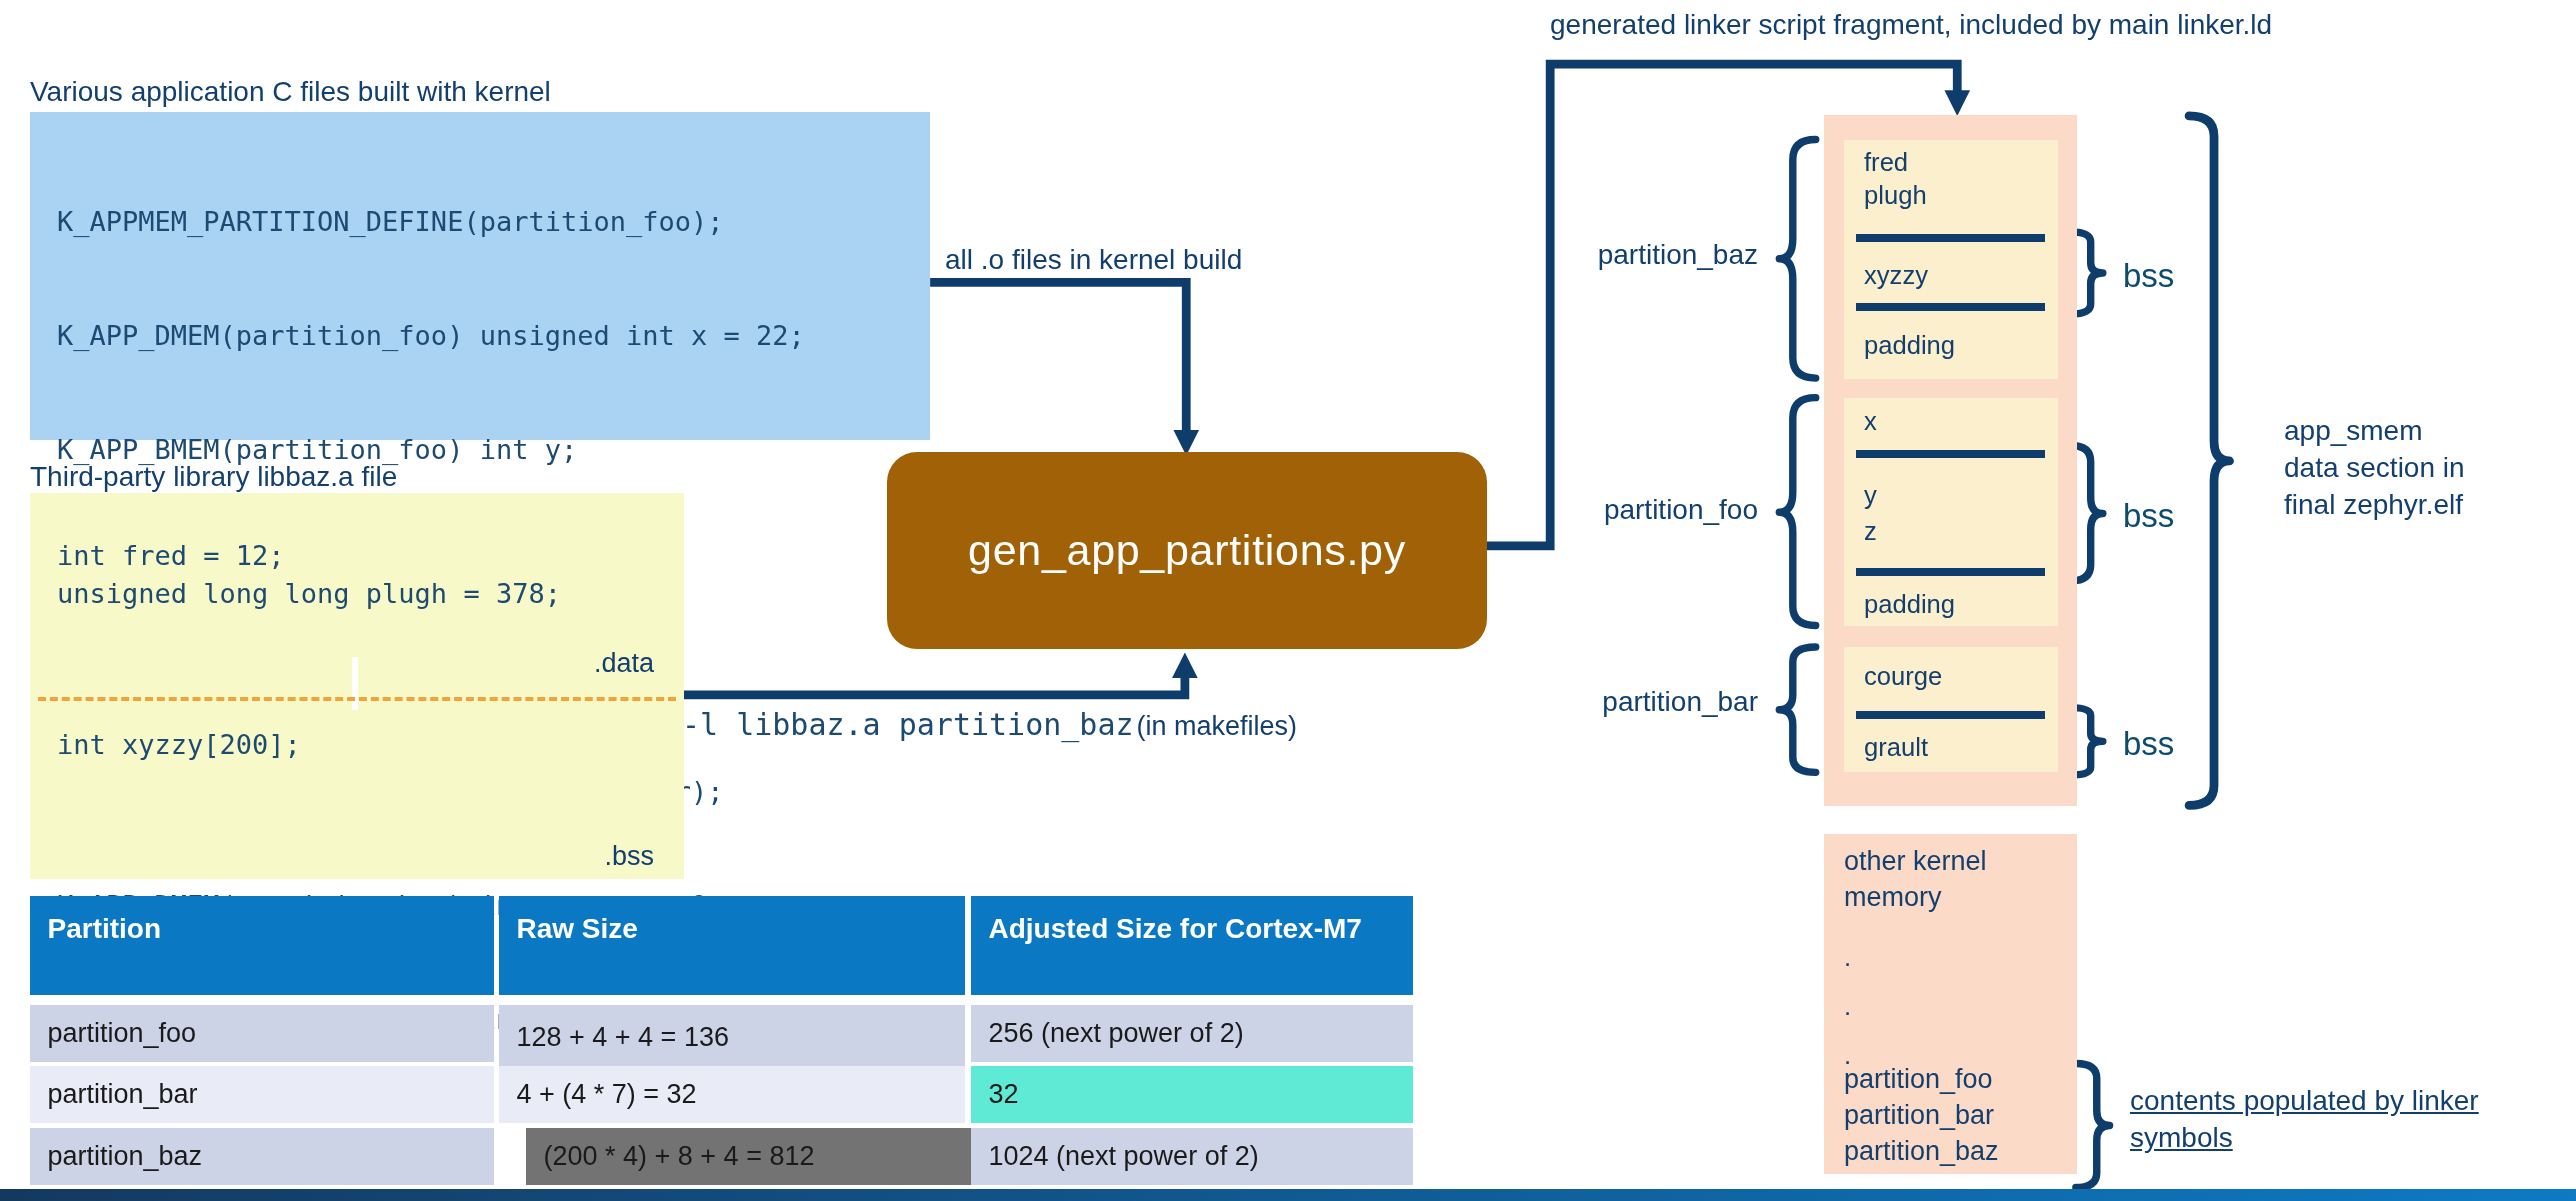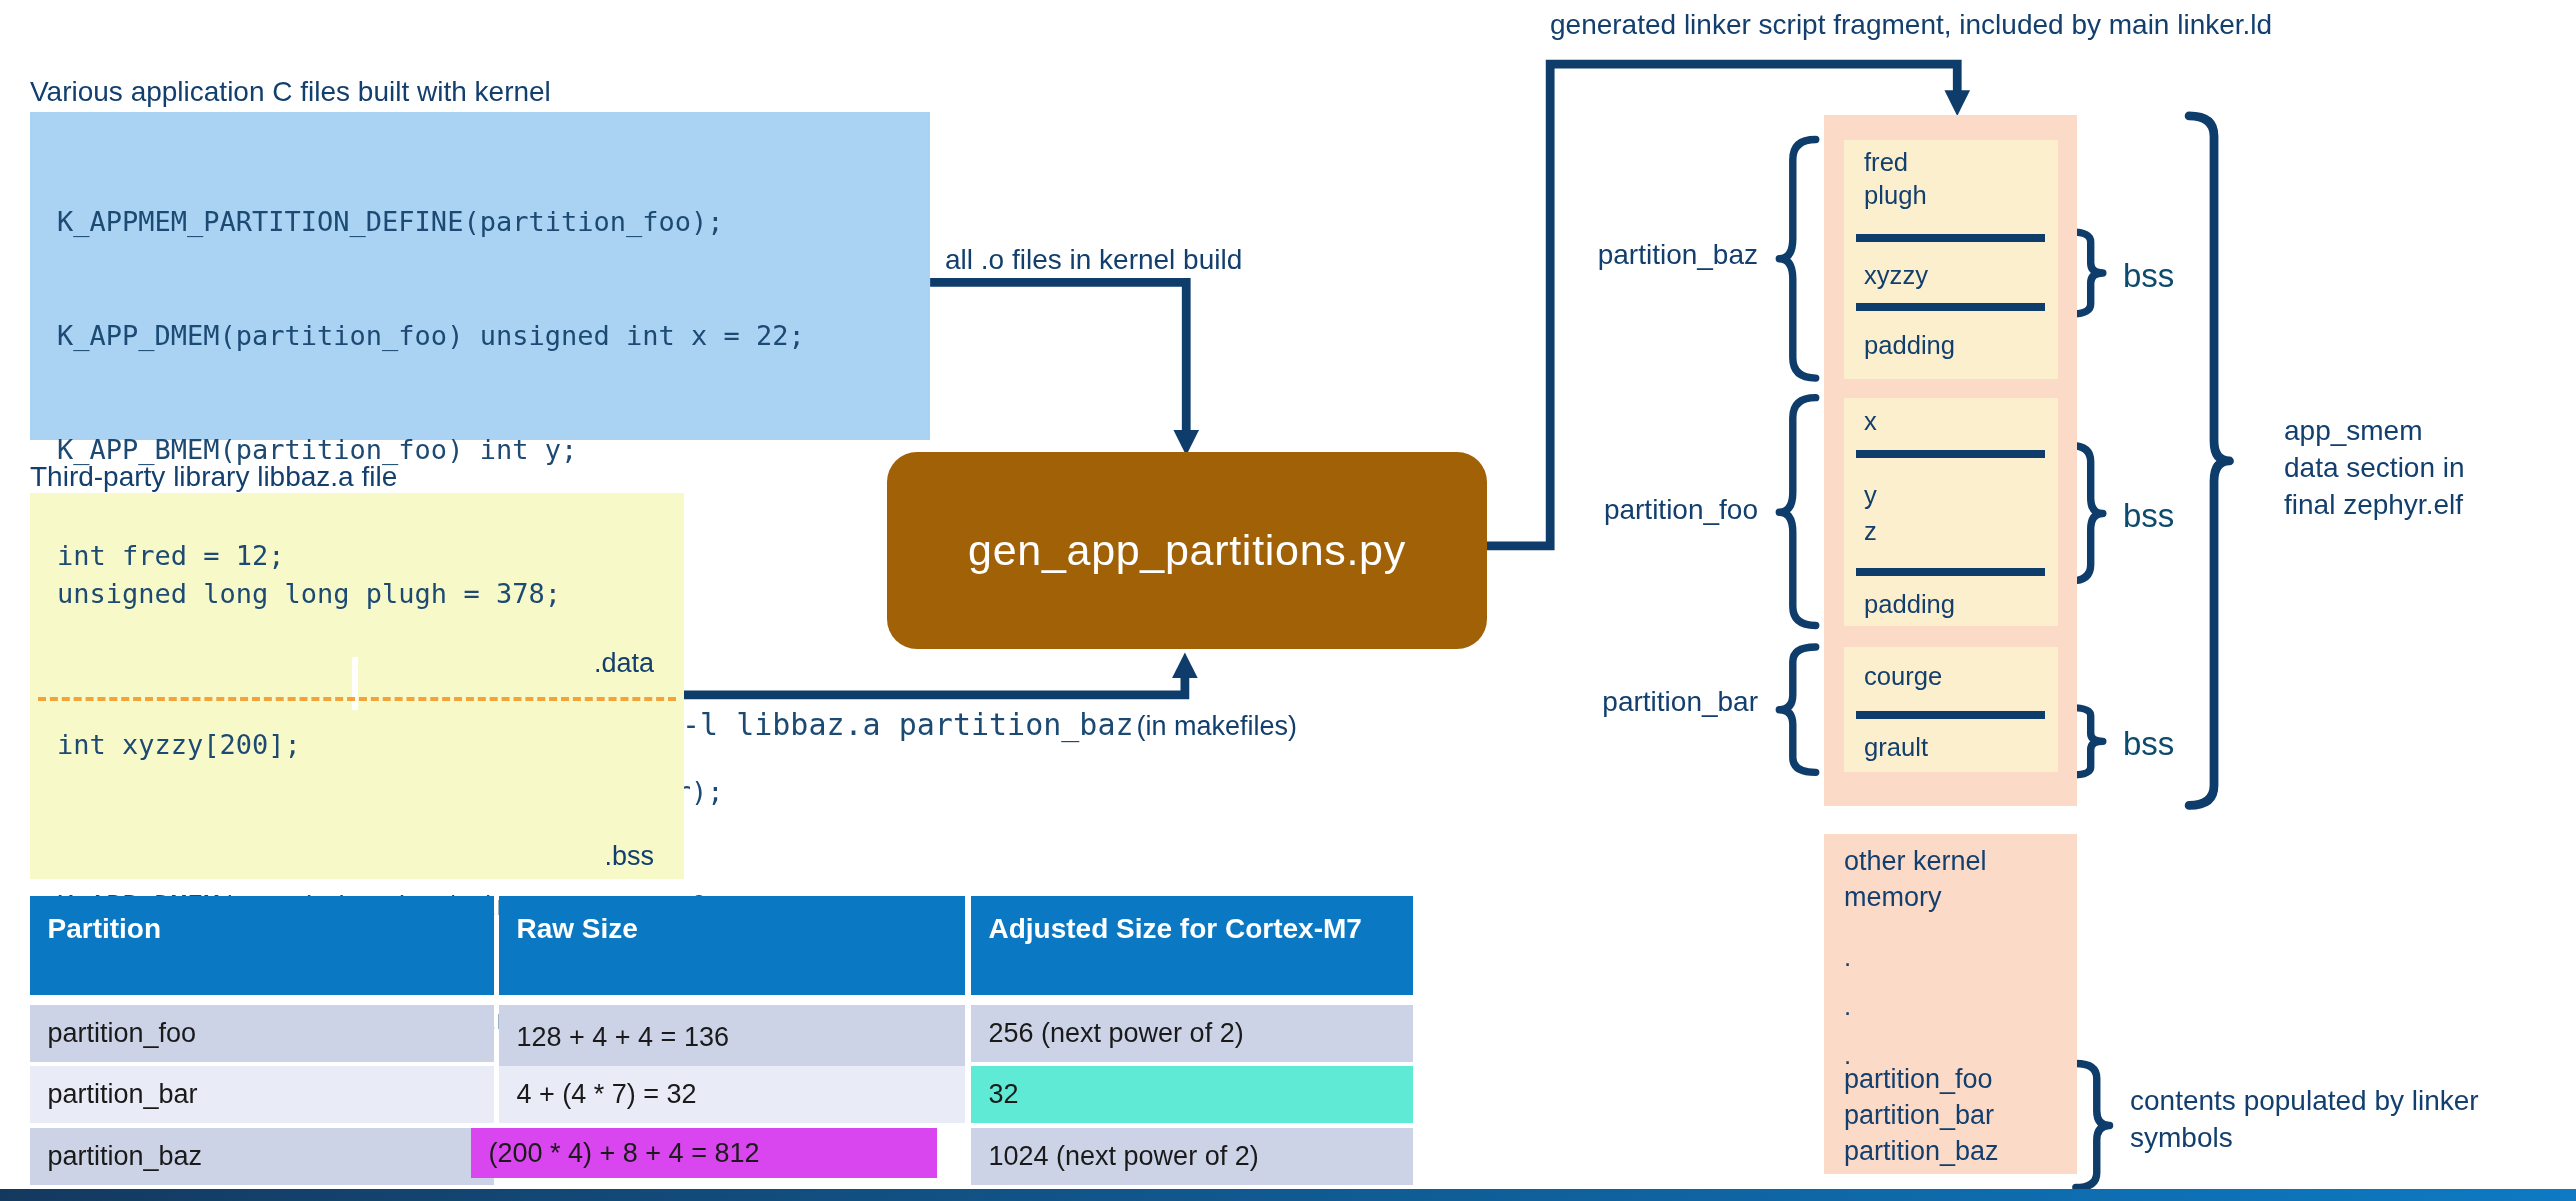--- a/index.html
+++ b/index.html
@@ -140,21 +140,21 @@
   <div class="abs peach" style="left:1824px;top:834px;width:253px;height:340px;">
     <div class="memitem abs" style="left:20px;top:9.4px;width:175px;white-space:normal;line-height:36px;font-size:27px;">other kernel memory</div>
     <div class="memitem abs" style="left:20px;top:108px;">.</div>
     <div class="memitem abs" style="left:20px;top:157px;">.</div>
     <div class="memitem abs" style="left:20px;top:206px;">.</div>
     <div class="memitem abs" style="left:20px;top:227px;font-size:27px;line-height:36px;">partition_foo</div>
     <div class="memitem abs" style="left:20px;top:263px;font-size:27px;line-height:36px;">partition_bar</div>
     <div class="memitem abs" style="left:20px;top:299px;font-size:27px;line-height:36px;">partition_baz</div>
   </div>
 
-  <div class="abs note" style="left:2130px;top:1082px;">
+  <div class="abs note" style="left:2130px;top:1082px;text-decoration:underline;">
     <div>contents populated by linker</div>
     <div>symbols</div>
   </div>
 
   <div class="abs th" style="left:30px;top:896px;width:464px;height:99px;">
     <div>Partition</div>
   </div>
   <div class="abs th" style="left:499px;top:896px;width:466px;height:99px;">
     <div>Raw Size</div>
   </div>
@@ -164,19 +164,19 @@
 
   <div class="abs td" style="left:30px;top:1005px;width:464px;height:57px;background:#ccd3e6;">partition_foo</div>
   <div class="abs td" style="left:499px;top:1005px;width:466px;height:65px;background:#ccd3e6;">128 + 4 + 4 = 136</div>
   <div class="abs td" style="left:971px;top:1005px;width:442px;height:57px;background:#ccd3e6;">256 (next power of 2)</div>
 
   <div class="abs td" style="left:30px;top:1066px;width:464px;height:57px;background:#e9ecf6;">partition_bar</div>
   <div class="abs td" style="left:499px;top:1066px;width:466px;height:57px;background:#e9ecf6;">4 + (4 * 7) = 32</div>
   <div class="abs td" style="left:971px;top:1066px;width:442px;height:57px;background:#5eead4;">32</div>
 
   <div class="abs td" style="left:30px;top:1128px;width:464px;height:57px;background:#ccd3e6;">partition_baz</div>
-  <div class="abs td" style="left:471px;top:1128px;width:466px;height:50px;background:#d946ef;">(200 * 4) + 8 + 4 = 812</div>
+  <div class="abs td" style="left:526px;top:1128px;width:466px;height:57px;background:#737373;">(200 * 4) + 8 + 4 = 812</div>
   <div class="abs td" style="left:971px;top:1128px;width:442px;height:57px;background:#ccd3e6;">1024 (next power of 2)</div>
 
   <div class="abs footer" style="left:0;top:1189px;width:2576px;height:12px;"></div>
 
 </div>
 
 
 </body></html>

